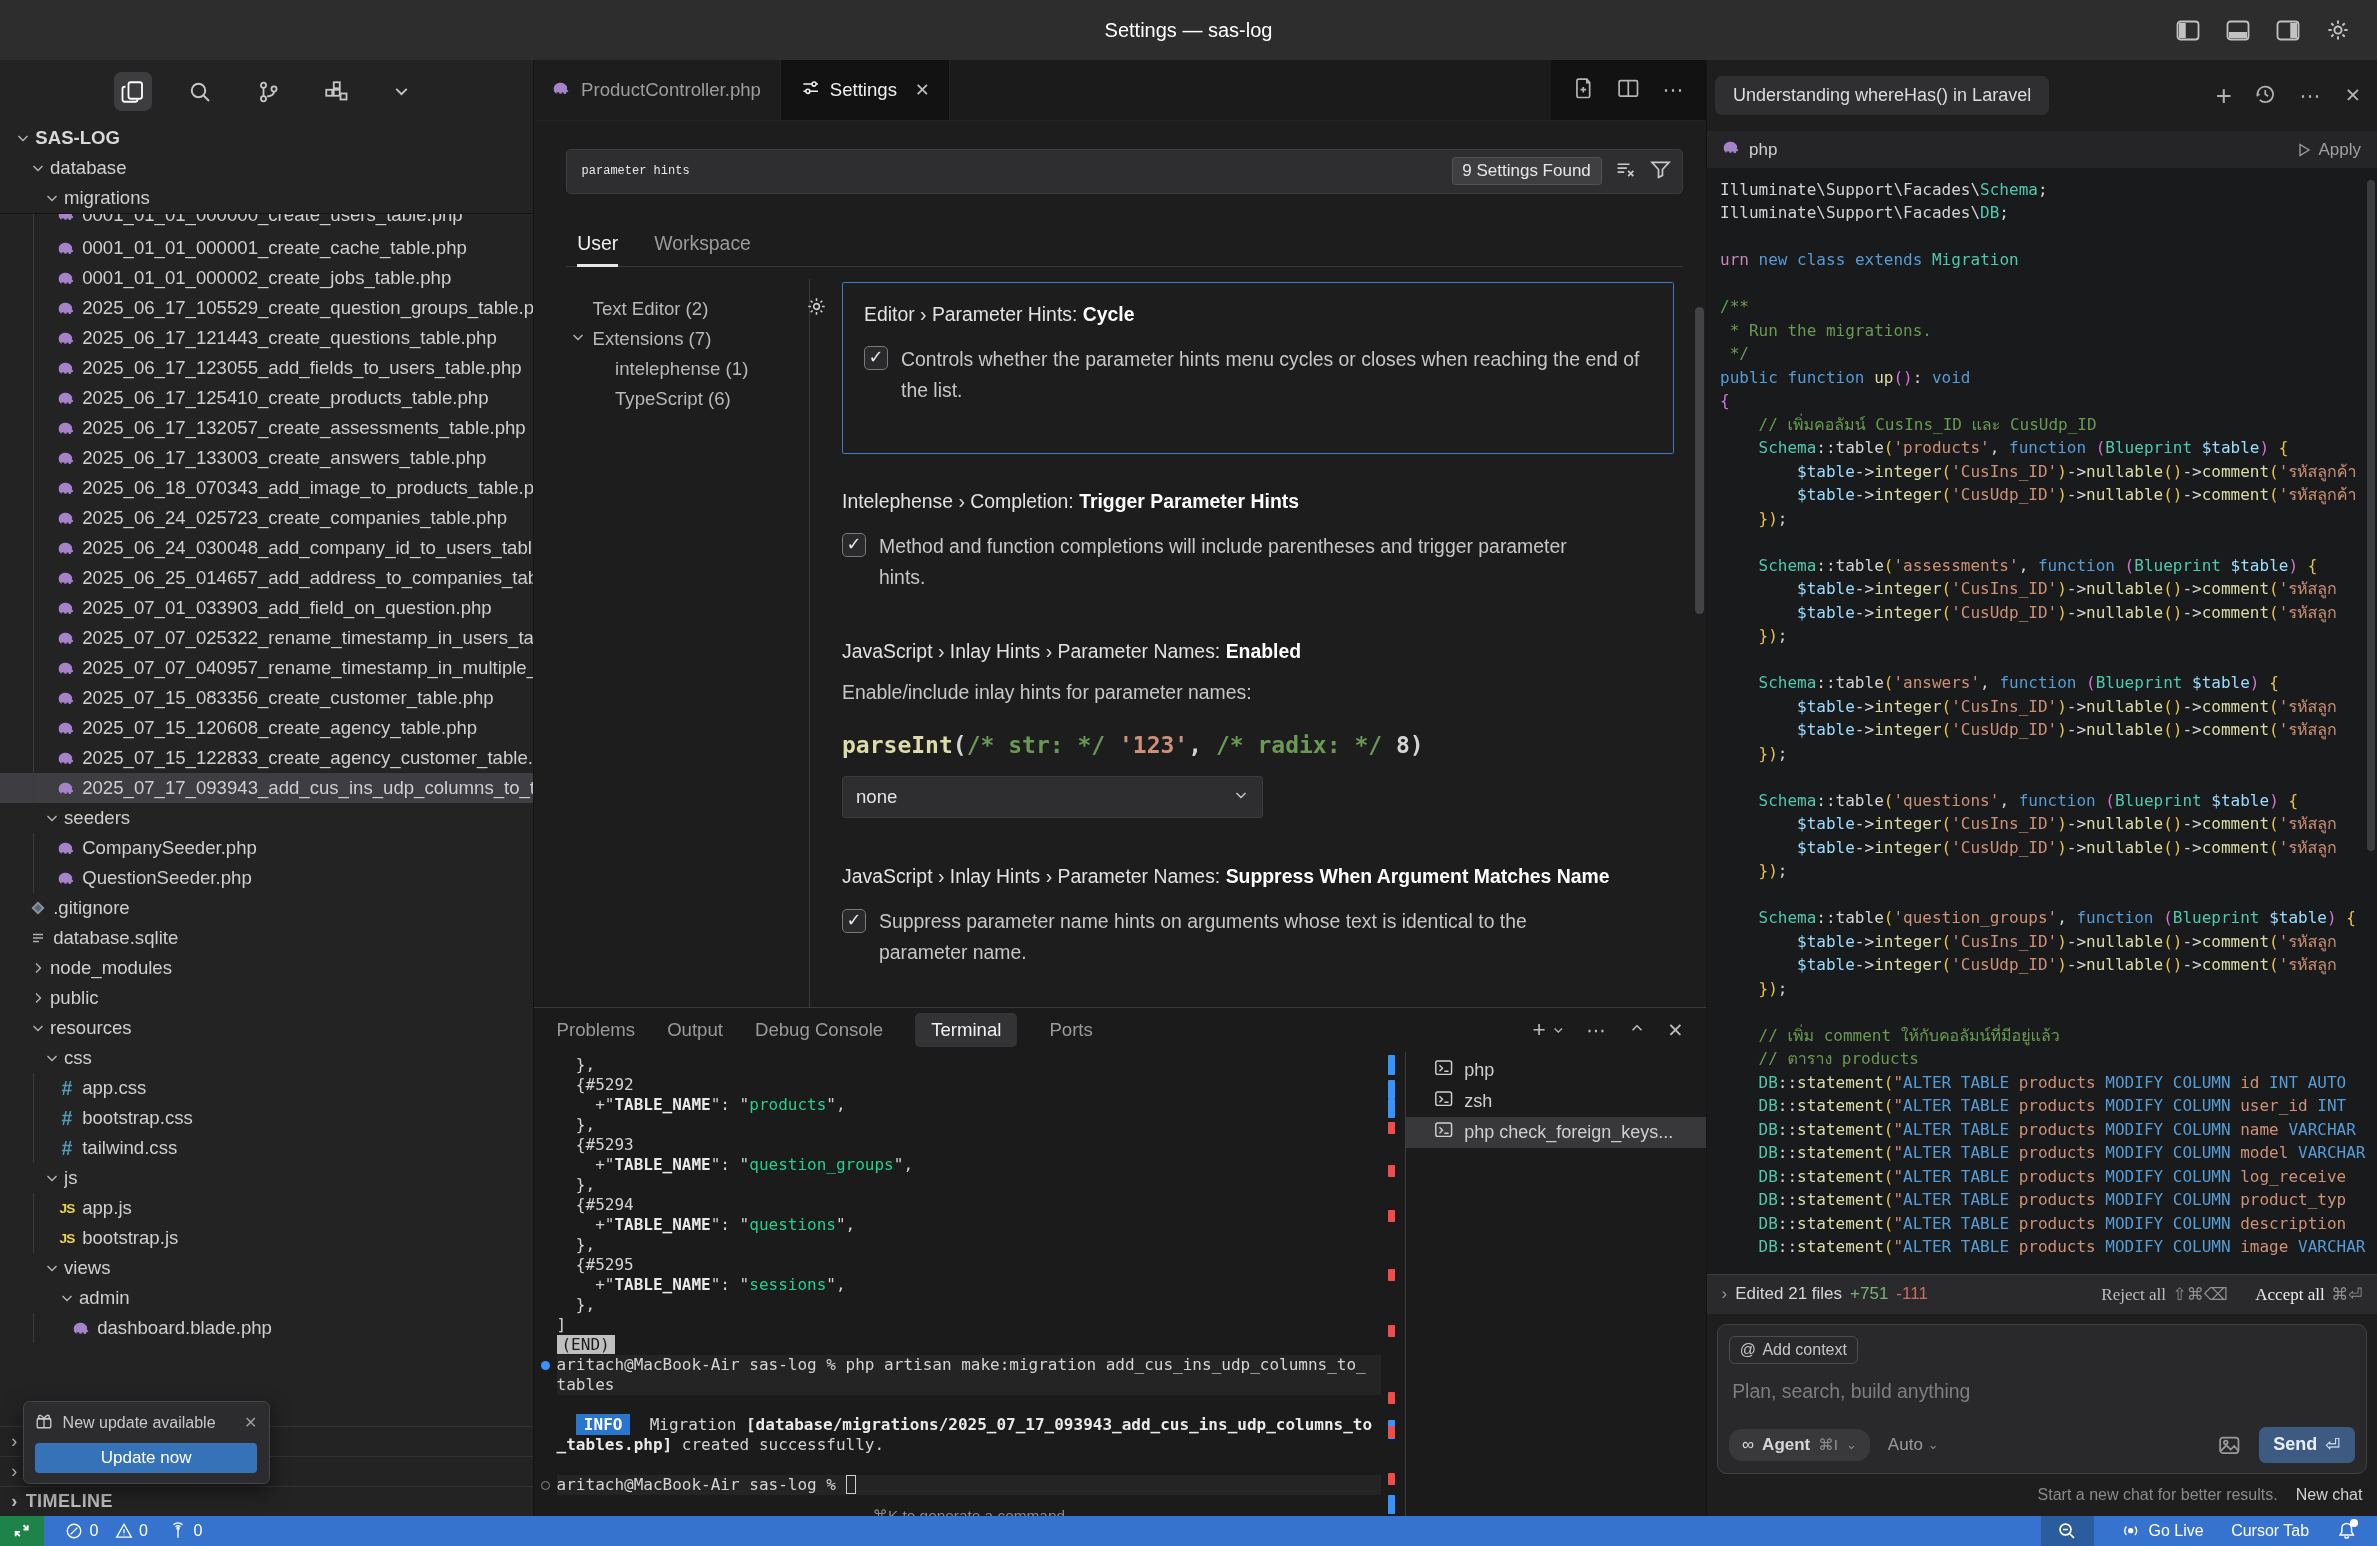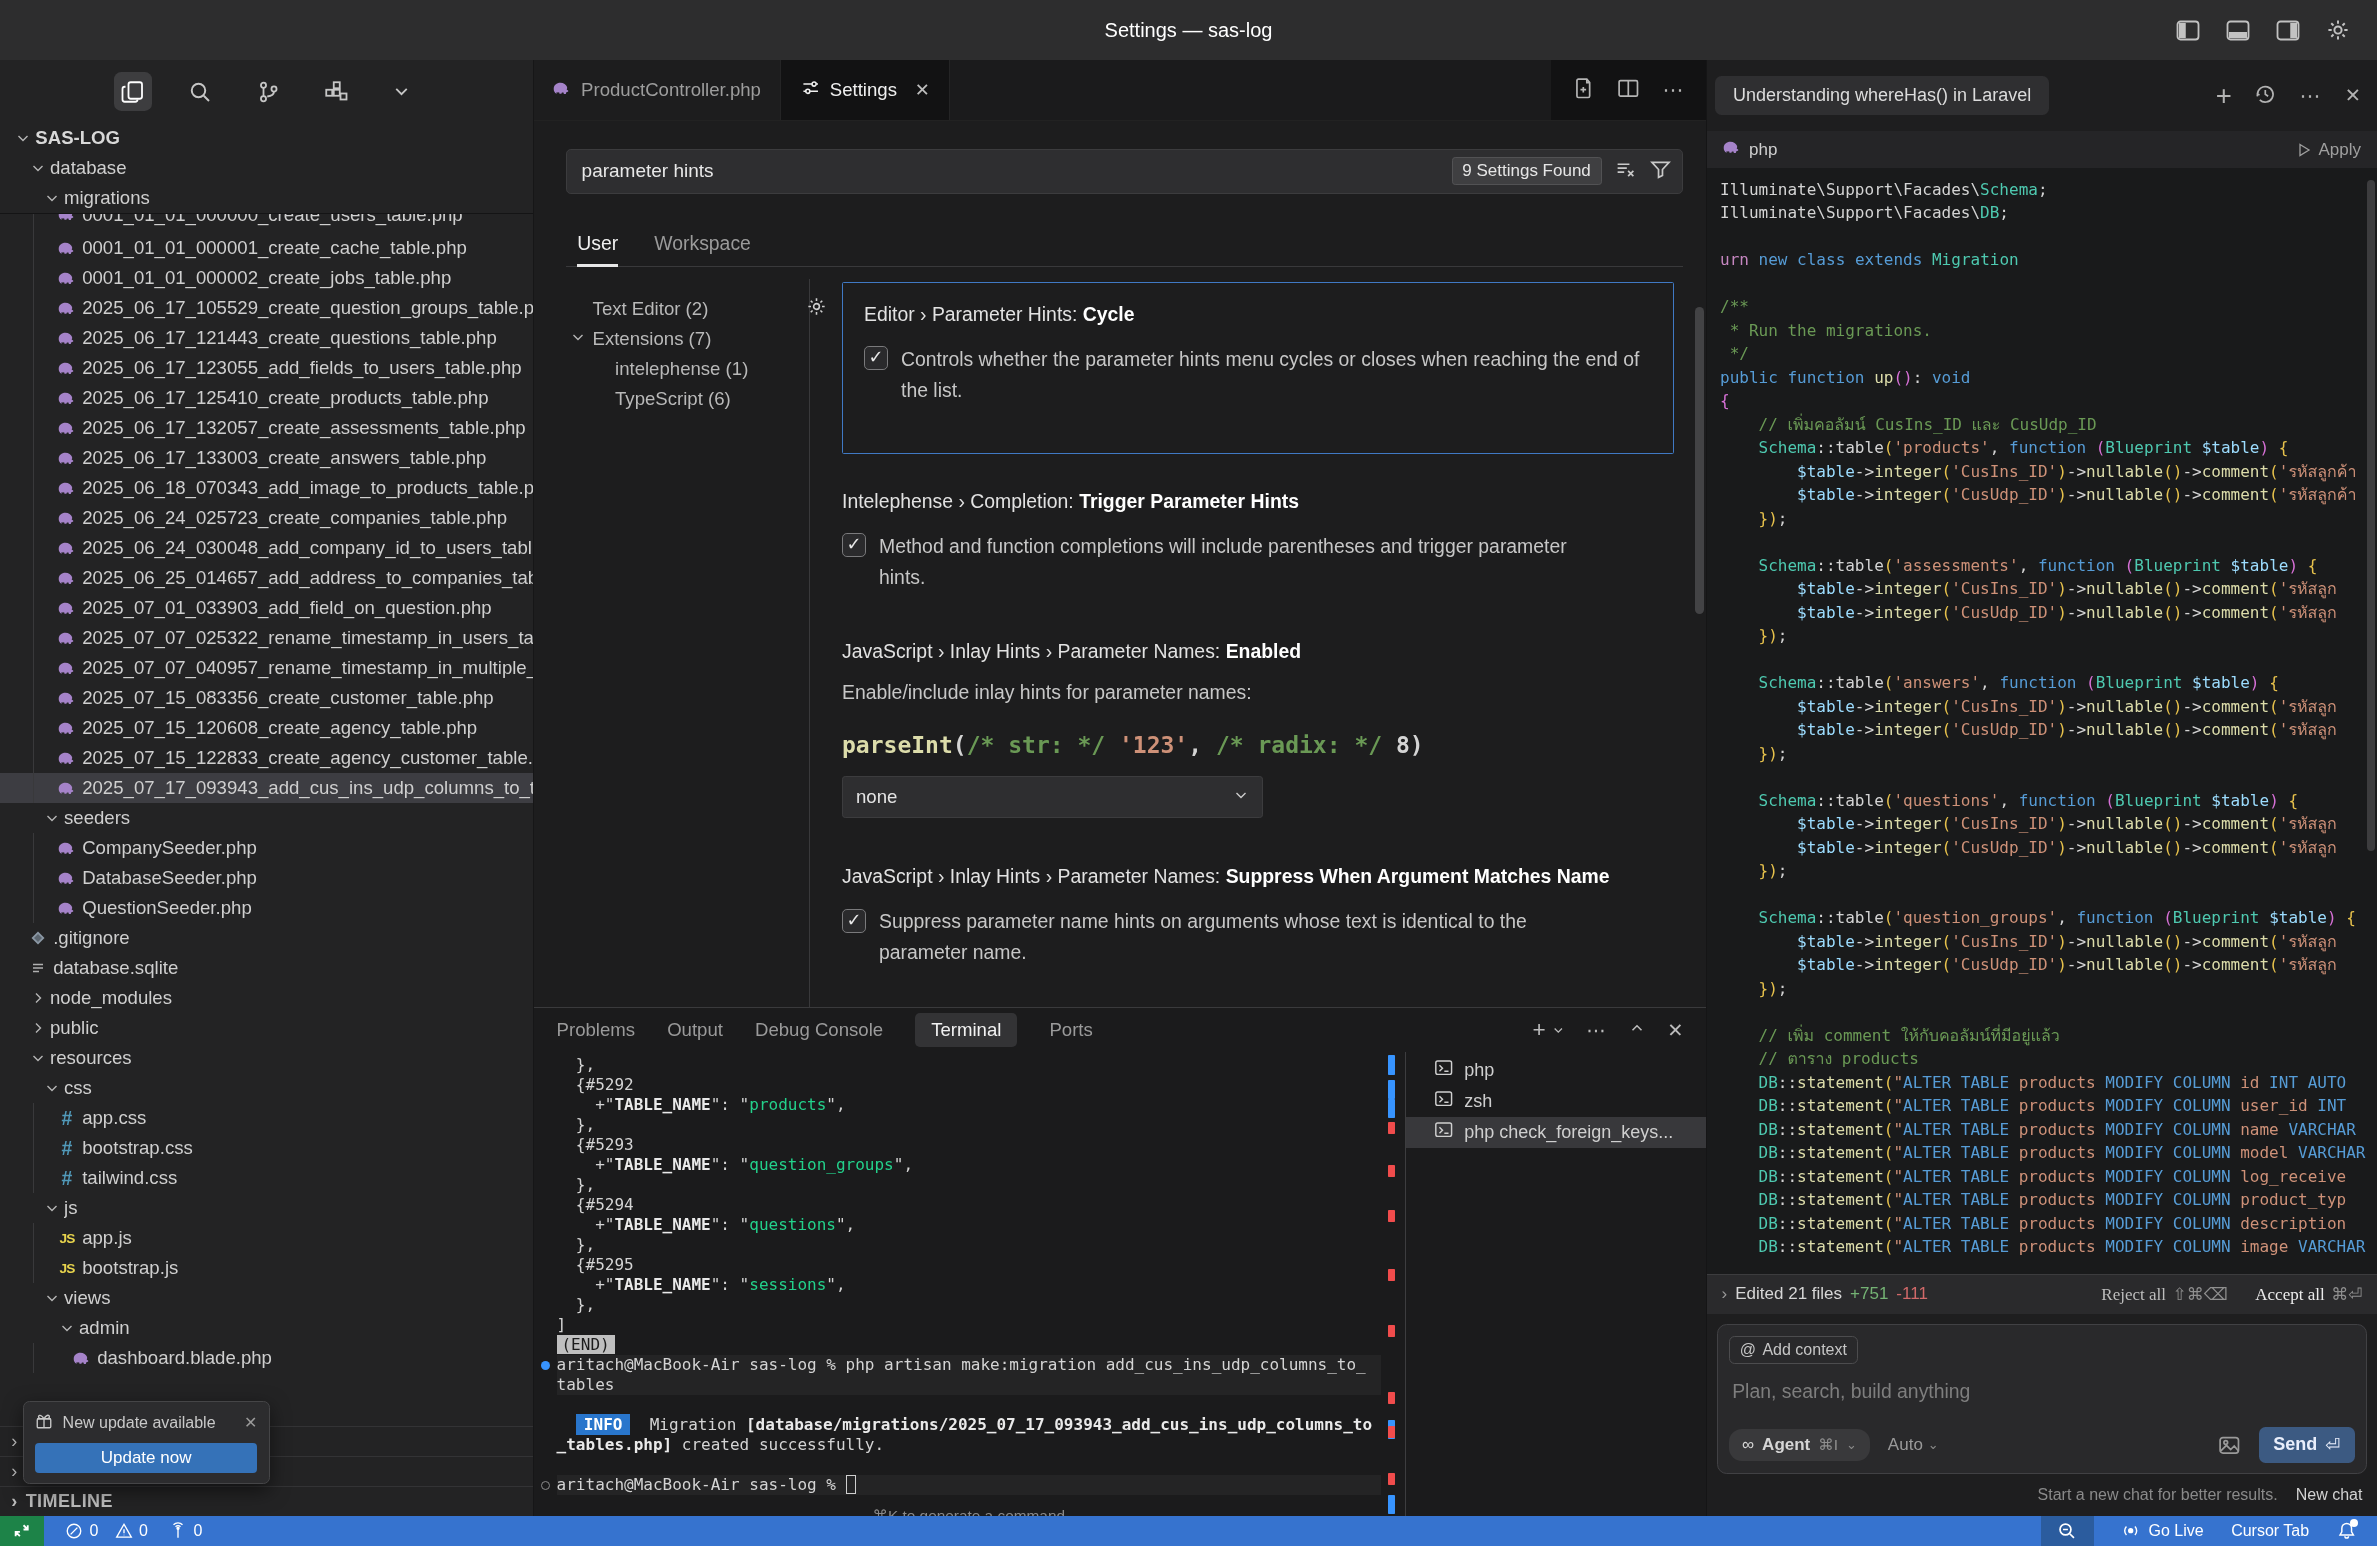--- a/index.html
+++ b/index.html
@@ -45,21 +45,21 @@
   
   .editor{position:relative;flex:1;display:flex;flex-direction:column;background:#1d1d1e;min-width:0;}
   .tabbar{height:61px;background:#1b1b1c;display:flex;align-items:stretch;border-bottom:0.8px solid #222;}
   .tab{display:flex;align-items:center;gap:9.7px;padding:0 19.4px;font-size:18.6px;color:#9d9d9d;border-right:0.8px solid #242425;background:#1d1d1e;white-space:nowrap;}
   .tab.active{background:#121213;color:#f0f0f0;}
   .tab .tclose{margin-left:8px;color:#bdbdbd;font-size:18px;}
   .tab-actions{margin-left:auto;display:flex;align-items:center;gap:22.6px;padding:0 21px;color:#b5b5b5;background:#121213;}
 
   .settingsArea{position:relative;flex:1;overflow:hidden;}
   .search{position:absolute;left:32px;right:22.6px;top:27.5px;height:45px;background:#2e2e30;border:0.8px solid #3c3c3e;border-radius:4.9px;display:flex;align-items:center;padding:0 11.3px 0 14.6px;}
-  .search .sval{color:#e8e8e8;font-size:19px;flex:1;}
+  .search .sval{color:#e8e8e8;font-size:12px;flex:1;font-family:Liberation Mono, monospace;}
   .found{background:#3f3f41;border:0.8px solid #525254;border-radius:3.2px;color:#e6e6e6;font-size:17px;padding:3.2px 9.7px;margin-right:13px;white-space:nowrap;}
   .search .sic{color:#c9c9c9;display:flex;gap:14.6px;}
   .scope{position:absolute;left:32px;right:22.6px;top:104px;height:42px;display:flex;gap:36px;border-bottom:0.8px solid #39393b;padding-left:11.3px;}
   .scopetab{font-size:19.4px;color:#9a9a9a;display:flex;align-items:flex-start;padding-top:6.5px;position:relative;}
   .scopetab.active{color:#f0f0f0;}
   .scopetab.active:after{content:"";position:absolute;left:0;right:0;bottom:-0.8px;height:2.4px;background:#e7e7e7;}
   .sbody{position:absolute;left:0;right:22.6px;top:158px;bottom:0;display:flex;}
   .toc{width:275px;padding:14.6px 0 0 36px;color:#b9b9b9;font-size:18.6px;}
   .tocrow{height:30px;display:flex;align-items:center;gap:6.5px;white-space:nowrap;}
   .tocrow .chev{color:#b5b5b5;}
@@ -487,31 +487,20 @@
           </div>
           <div class="trow">
             <i class="guide"></i>
             <span class="inner" style="padding-left:55px">
               <span class="ficon">
                 <svg width="18" height="14.6" viewBox="0 0 20 16">
                   <path fill="#a583c9" d="M4 14c-2.2-.9-3.2-3-3.2-5.3C.8 4.4 4 1.8 8.2 1.8c3.6 0 6.3 1.9 7.3 4.4.4 1.1.3 2.2-.3 3l1.5 1.2c.5.4.3 1.1-.2 1.3l-1.7.6-.6 2.1h-2.1l-.5-1.6H9.9L9.3 14H7.2l-.4-1.5c-1 .2-2 .1-2.8-.5z"></path>
                 </svg>
               </span>
               <span class="lbl">CompanySeeder.php</span>
-            </span>
-          </div>
-          <div class="trow">
-            <i class="guide"></i>
-            <span class="inner" style="padding-left:55px">
-              <span class="ficon">
-                <svg width="18" height="14.6" viewBox="0 0 20 16">
-                  <path fill="#a583c9" d="M4 14c-2.2-.9-3.2-3-3.2-5.3C.8 4.4 4 1.8 8.2 1.8c3.6 0 6.3 1.9 7.3 4.4.4 1.1.3 2.2-.3 3l1.5 1.2c.5.4.3 1.1-.2 1.3l-1.7.6-.6 2.1h-2.1l-.5-1.6H9.9L9.3 14H7.2l-.4-1.5c-1 .2-2 .1-2.8-.5z"></path>
-                </svg>
-              </span>
-              <span class="lbl">DatabaseSeeder.php</span>
             </span>
           </div>
           <div class="trow">
             <i class="guide"></i>
             <span class="inner" style="padding-left:55px">
               <span class="ficon">
                 <svg width="18" height="14.6" viewBox="0 0 20 16">
                   <path fill="#a583c9" d="M4 14c-2.2-.9-3.2-3-3.2-5.3C.8 4.4 4 1.8 8.2 1.8c3.6 0 6.3 1.9 7.3 4.4.4 1.1.3 2.2-.3 3l1.5 1.2c.5.4.3 1.1-.2 1.3l-1.7.6-.6 2.1h-2.1l-.5-1.6H9.9L9.3 14H7.2l-.4-1.5c-1 .2-2 .1-2.8-.5z"></path>
                 </svg>
               </span>

